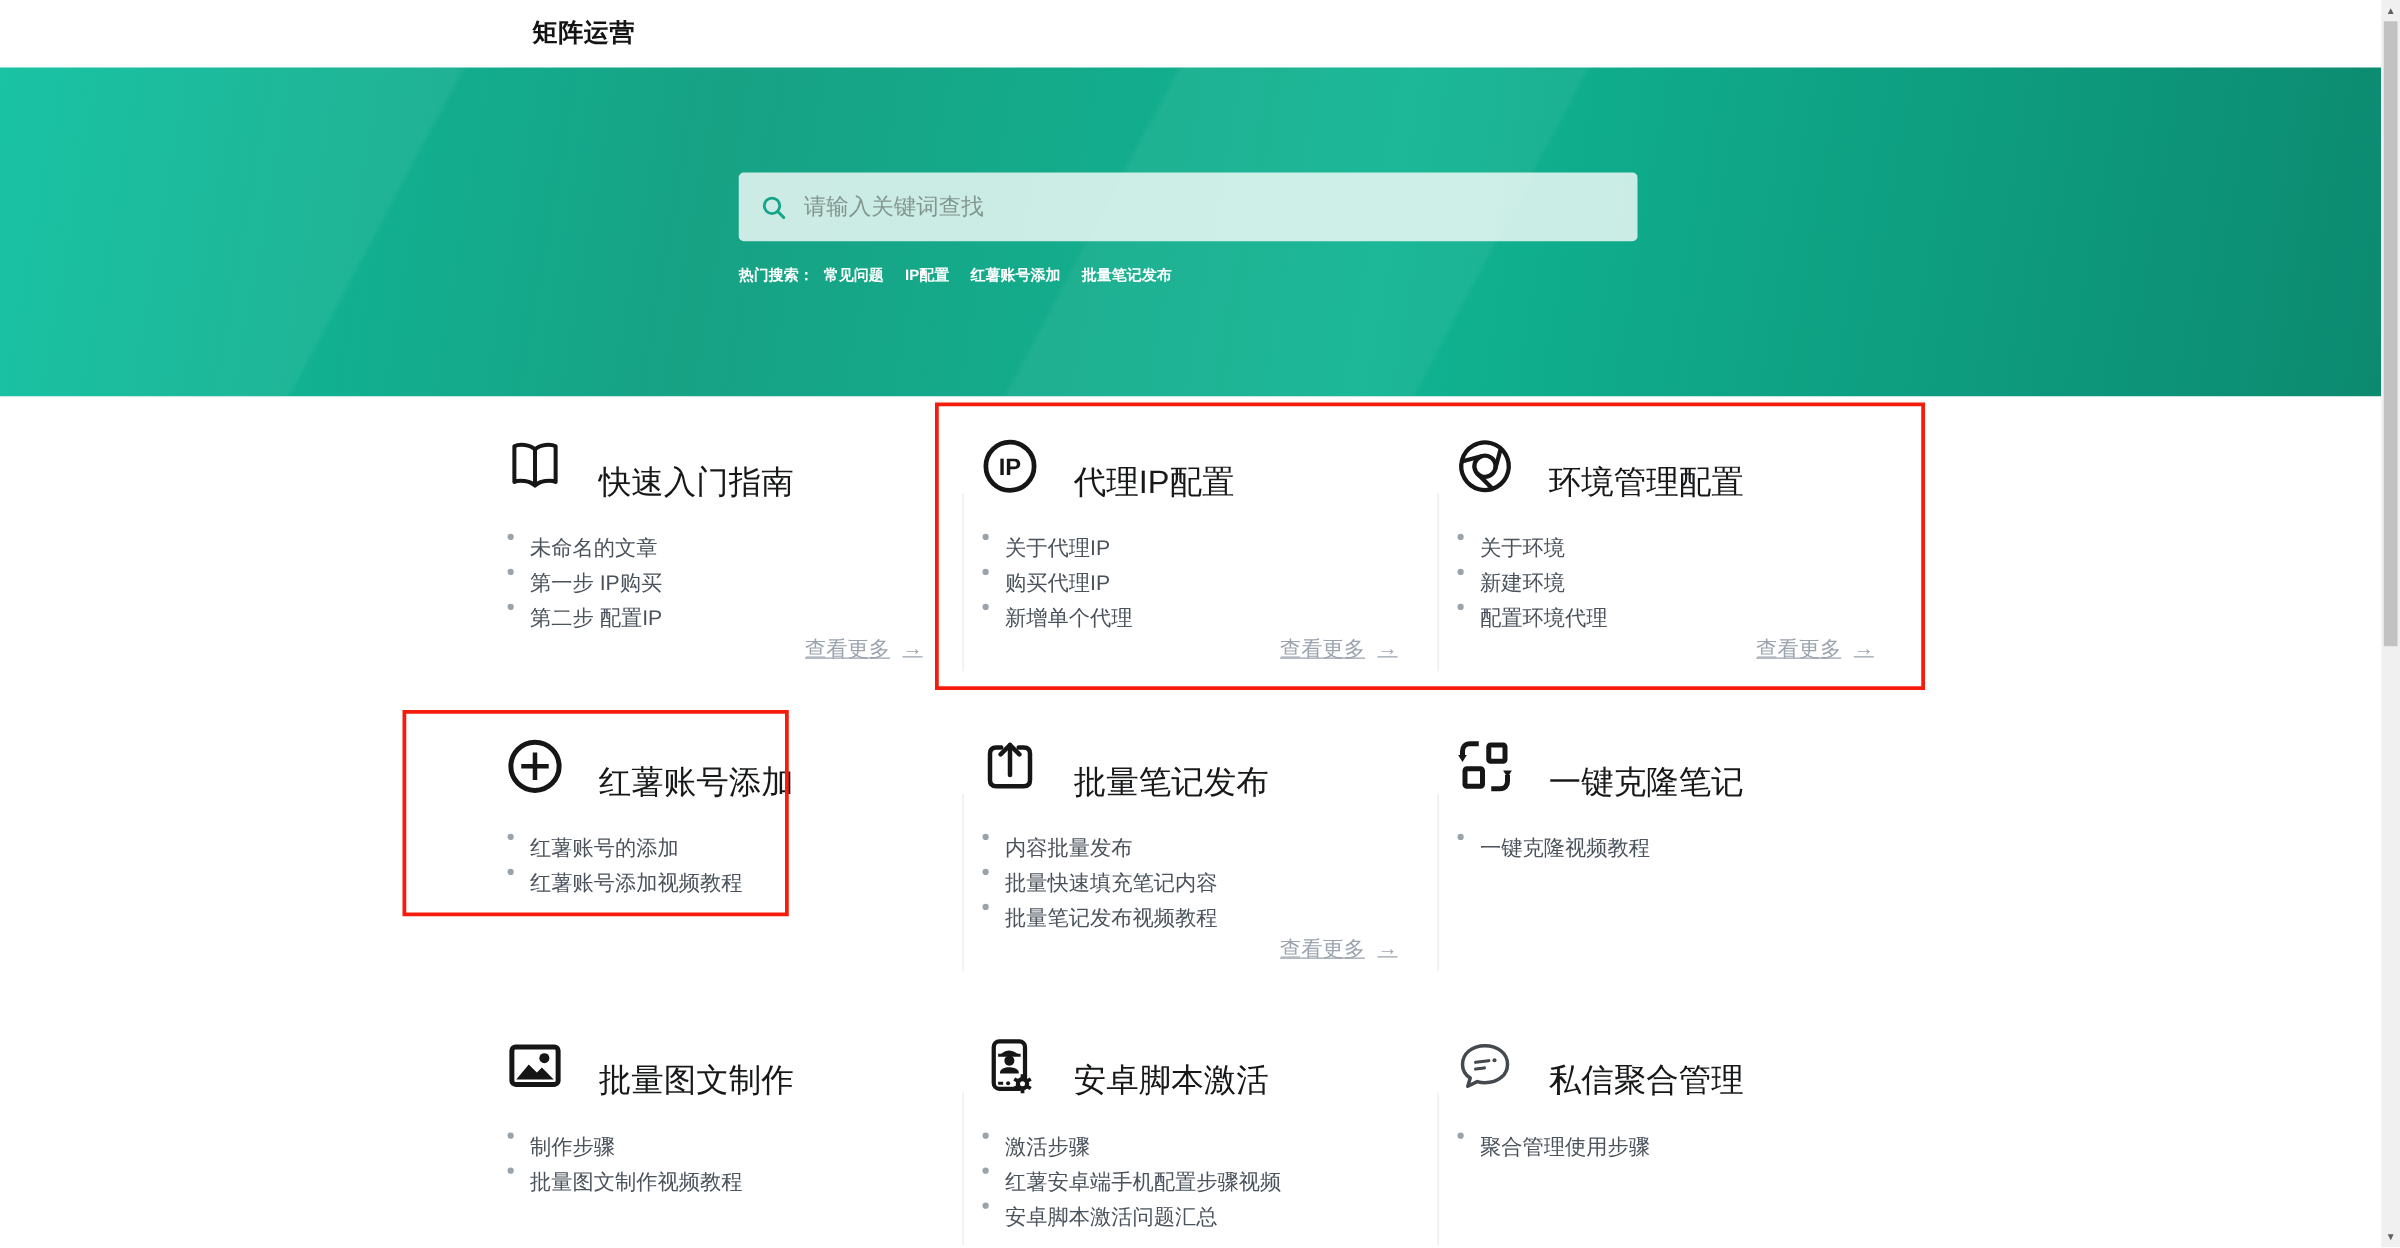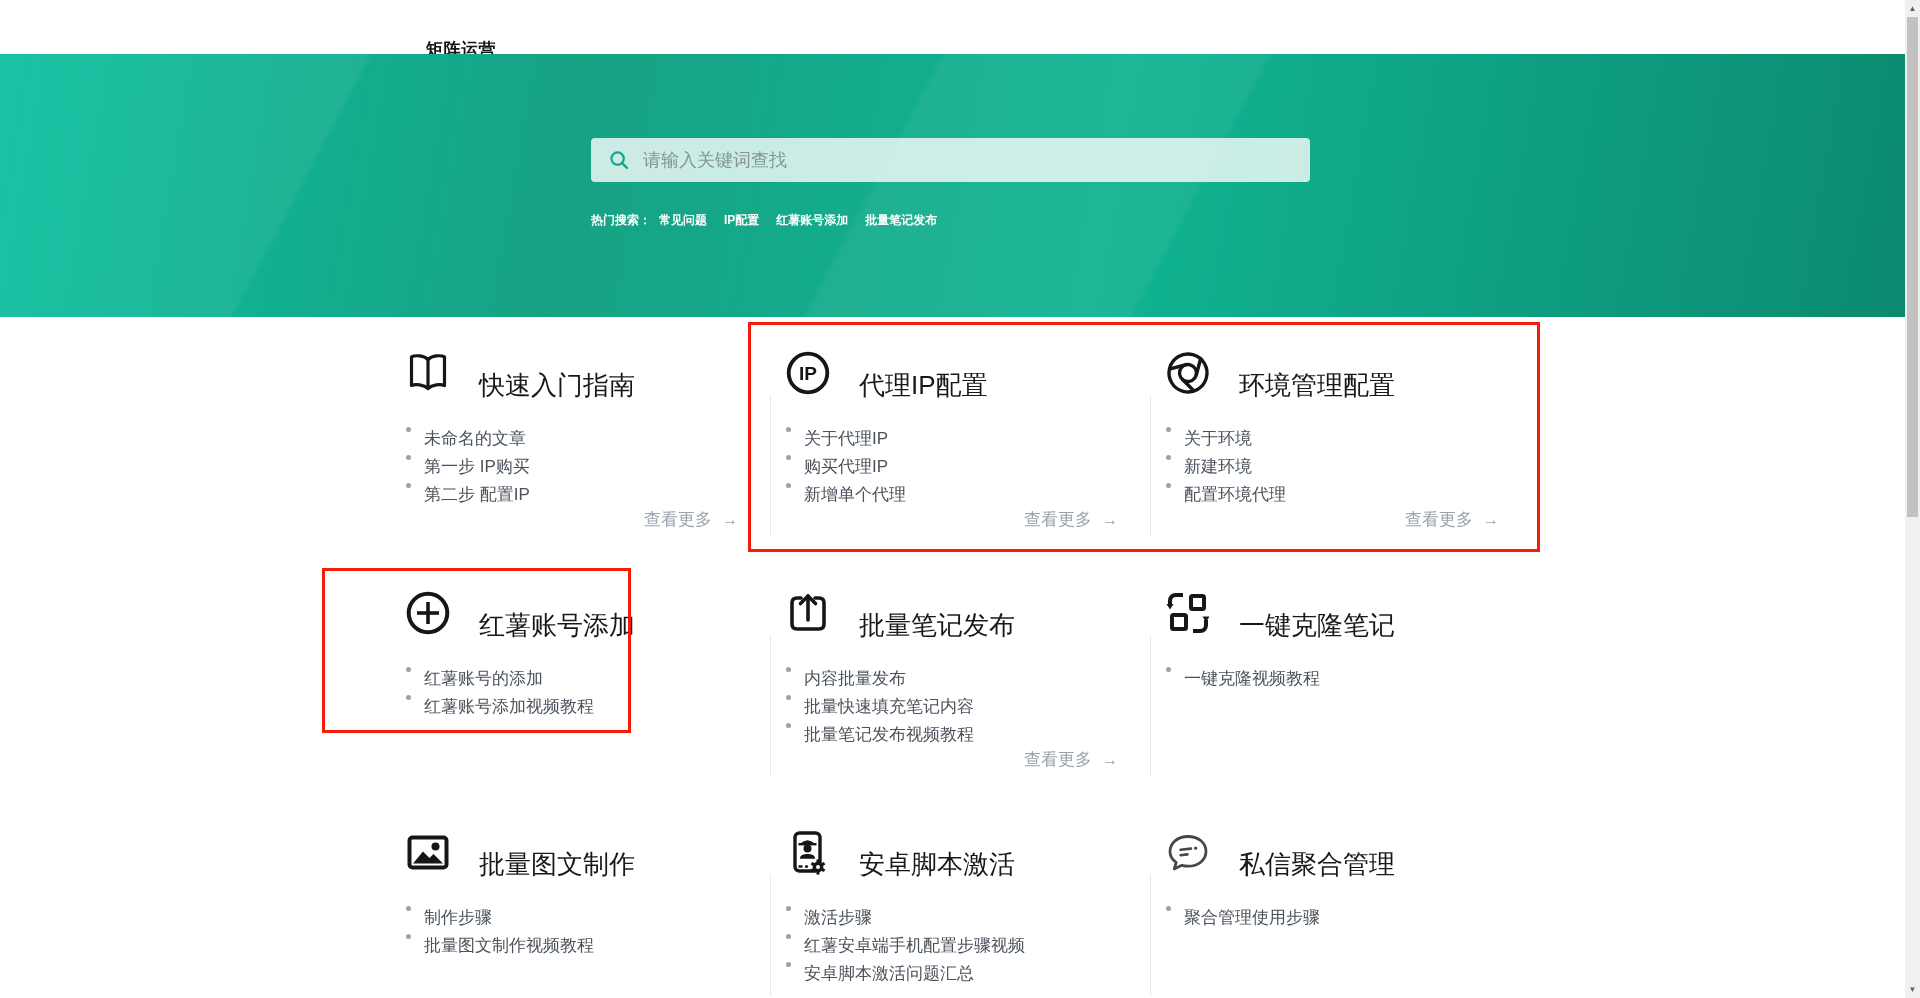--- a/index.html
+++ b/index.html
@@ -8,32 +8,32 @@
     width:1920px; height:998px; overflow:hidden; background:#fff;
     font-family:"Liberation Sans","DejaVu Sans",sans-serif;
     position:relative;
   }
   .page { position:absolute; top:0; left:0; right:15px; bottom:0; overflow:hidden; }
 
   
   .topbar { position:relative; height:54px; background:#fff; }
   .topbar-title {
     position:absolute; left:426px; top:0; line-height:54px;
-    font-size:17px; font-weight:700; color:#141414; letter-spacing:0.5px;margin-top:23px;
+    font-size:20px; font-weight:700; color:#141414; letter-spacing:0.5px;
   }
 
   
   .hero {
     position:relative; height:263px;
     background:
       linear-gradient(118deg, rgba(255,255,255,0.06) 18%, rgba(255,255,255,0) 18.3%, rgba(255,255,255,0) 46%, rgba(255,255,255,0.05) 46.3%, rgba(255,255,255,0.05) 62%, rgba(255,255,255,0) 62.3%),
       linear-gradient(100deg, #0bbf9e 0%, #17a284 30%, #10b492 58%, #0c8a70 100%);
   }
   .search-box {
-    position:absolute; left:591px; top:84px; width:719px; height:44px;
+    position:absolute; left:591px; top:84px; width:719px; height:55px;
     background:rgba(255,255,255,0.78); border-radius:4px;
     display:flex; align-items:center; padding:0 18px;
   }
   .search-box .mag { flex:0 0 20px; width:20px; height:20px; margin-right:12px; }
   .search-input {
     flex:1; border:none; outline:none; background:transparent;
     font-size:18px; color:#2c4a40; font-family:inherit;
   }
   .search-input::placeholder { color:#82968e; }
   .hot {
@@ -65,21 +65,21 @@
     display:flex; height:28px;
     font-size:17px; color:#4a525b; cursor:pointer;
   }
   .dot {
     width:5px; height:5px; border-radius:50%; background:#98a3ac;
     margin-right:13px; flex:0 0 5px;
   }
   .more {
     position:absolute; top:159px; right:24px;
     display:flex; align-items:center; gap:10px;
-    font-size:17px; color:#9aa3ae; cursor:pointer;
+    font-size:17px; color:#9aa3ae; cursor:pointer;text-decoration:underline;
   }
   .more .arrow { font-size:16px; }
 
   
   .red-box { position:absolute; border:3px solid #f51c0c; z-index:30; }
   .red-box-1 { left:748px; top:322px; width:792px; height:230px; }
   .red-box-2 { left:322px; top:568px; width:309px; height:165px; }
 
   
   .scrollbar {

